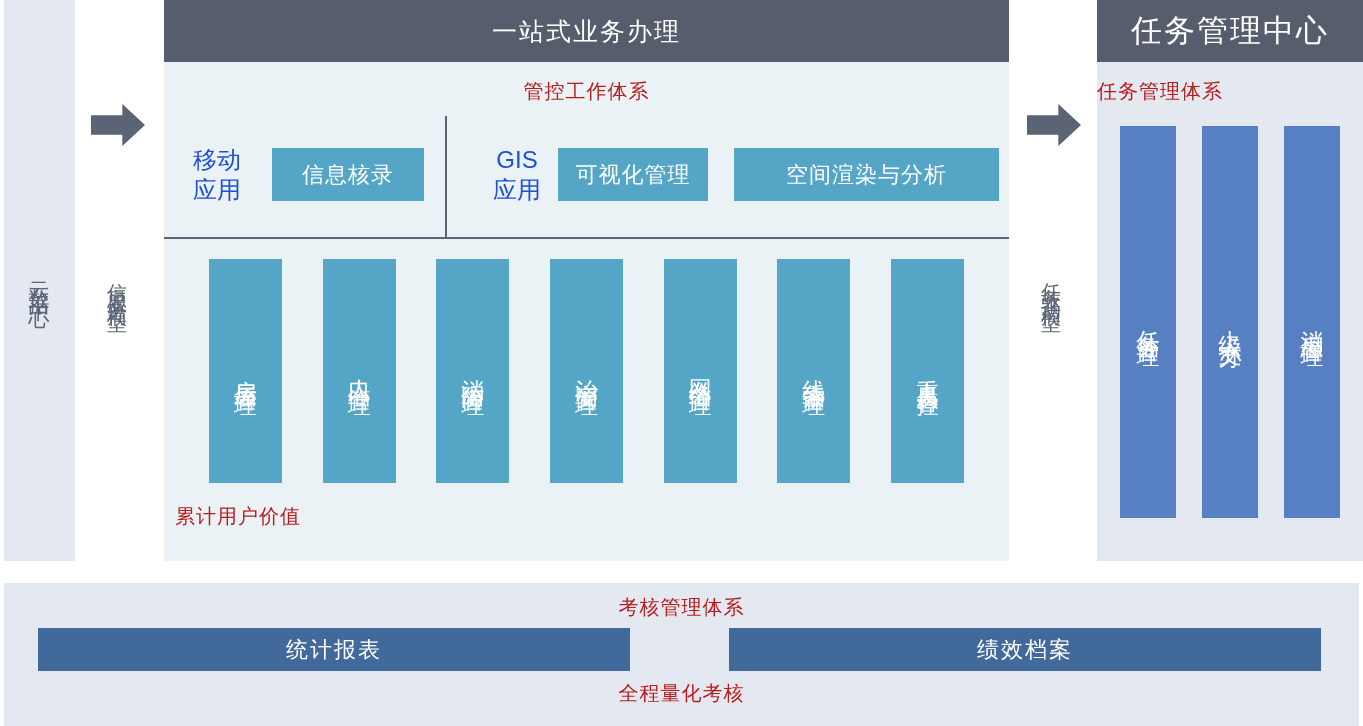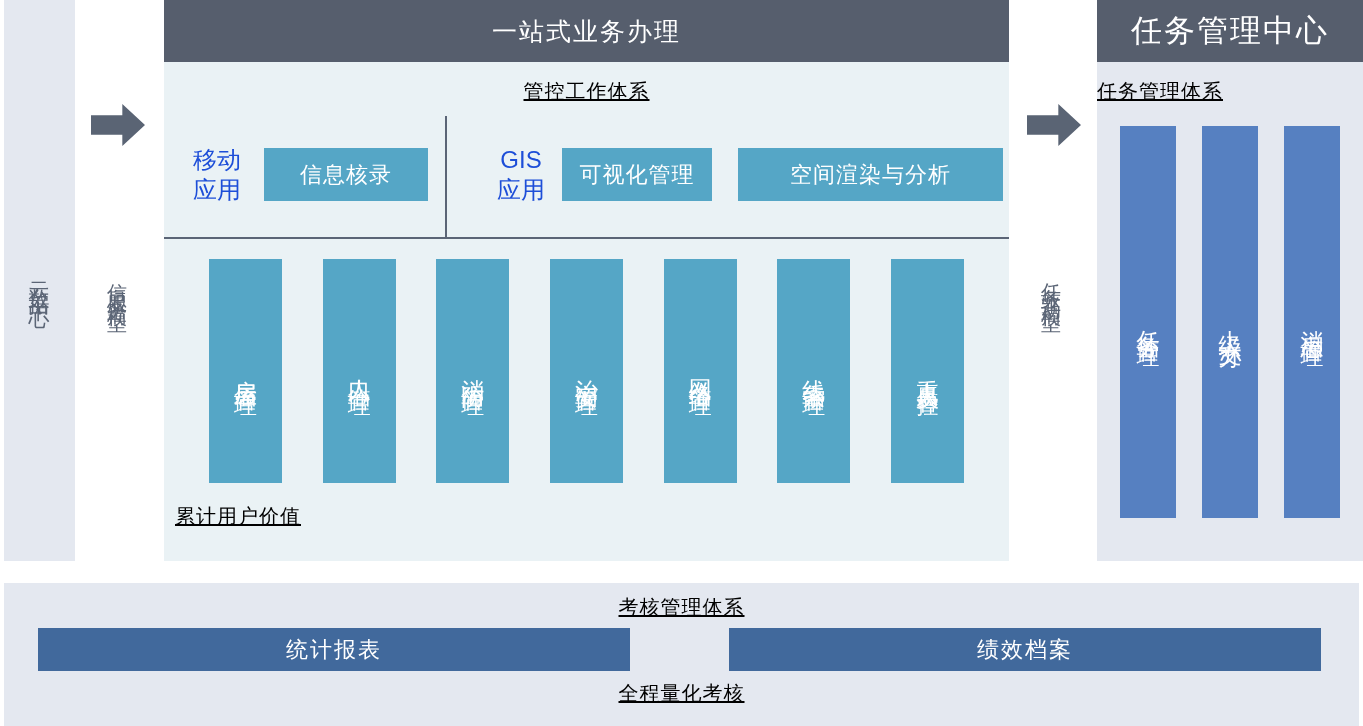--- a/index.html
+++ b/index.html
@@ -71,24 +71,23 @@
     background: #eaf2f5;
   }
   #onestop-header {
     height: 62px;
     background: #565e6d;
     color: #ffffff;
     font-size: 25px;
     letter-spacing: 2px;
   }
   .system-caption {
-    color: #000000;
+    color: #b91c1c;
     font-size: 20px;
     letter-spacing: 1px;
-    text-decoration: underline;
   }
   #onestop-caption {
     position: absolute;
     top: 78px;
     left: 0;
     width: 100%;
     text-align: center;
   }
 
   
@@ -292,21 +291,21 @@
 
   <div id="onestop-caption">
     <span class="system-caption">管控工作体系</span>
   </div>
 
   <div id="apps-row">
 
     <div class="app-group" style="margin-left:22px;">
       <span class="app-group-label" style="width:62px;">移动
 应用</span>
-      <div class="app-chip" style="width:164px; margin-left:16px;">信息核录</div>
+      <div class="app-chip" style="width:152px; margin-left:24px;">信息核录</div>
     </div>
 
     <div class="app-group" style="margin-left:68px;">
       <span class="app-group-label" style="width:50px;">GIS
 应用</span>
       <div class="app-chip" style="width:150px; margin-left:16px;">可视化管理</div>
       <div class="app-chip" style="width:265px; margin-left:26px;">空间渲染与分析</div>
     </div>
 
   </div>

